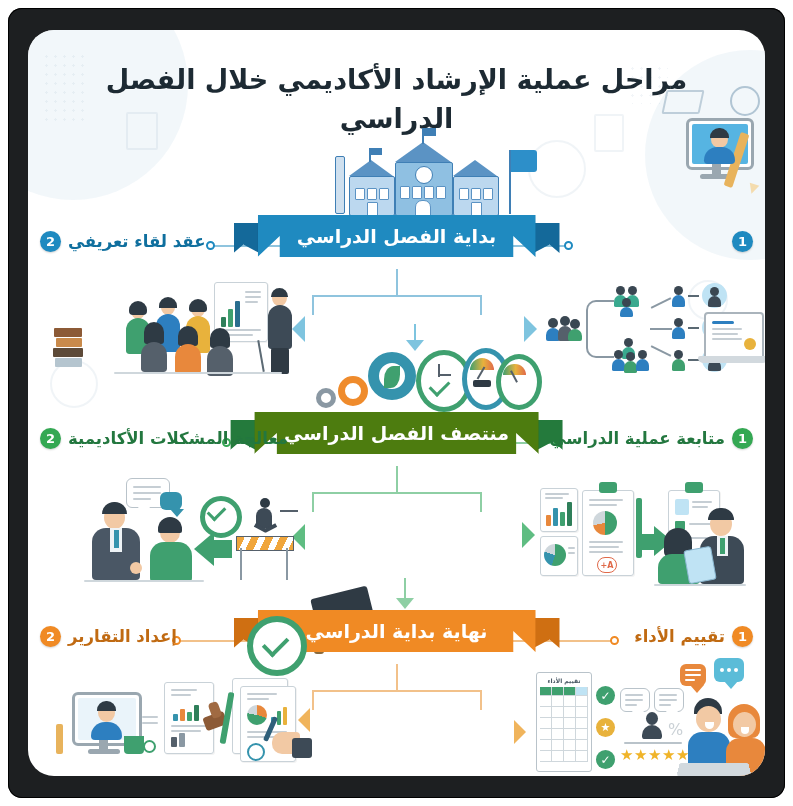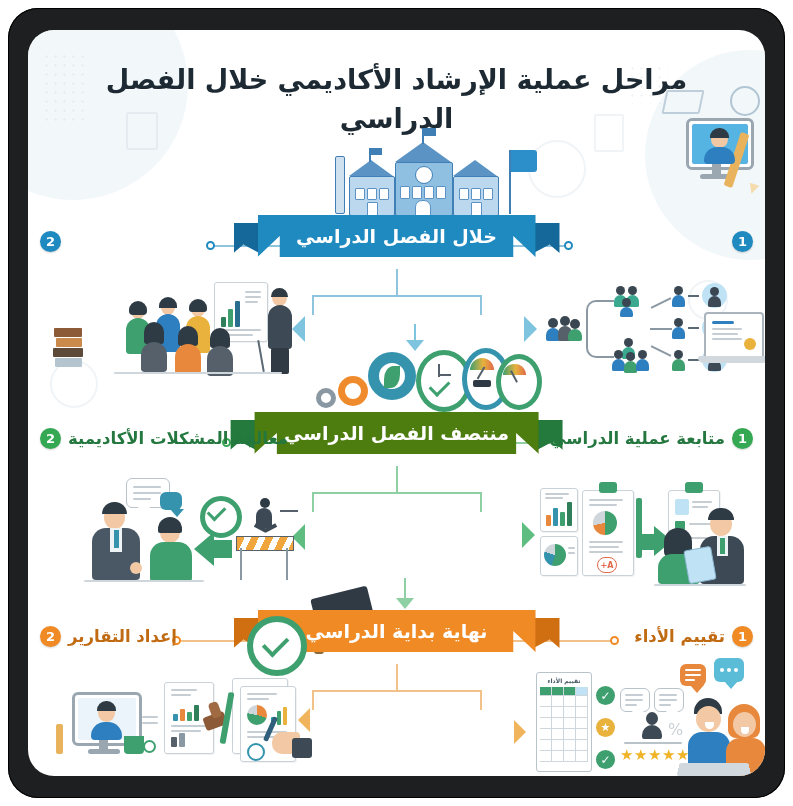--- a/index.html
+++ b/index.html
@@ -4,21 +4,21 @@
 <style>
   html,body{margin:0;padding:0;background:#ffffff;}
   body{
     width:793px;height:806px;overflow:hidden;
     font-family:"DejaVu Sans","Liberation Sans",sans-serif;
   }
 
   
   #tablet-frame{
     position:absolute;left:8px;top:8px;width:777px;height:790px;
-    background:#1d1f21;border-radius:30px;box-shadow:0 0 0 1px #000 inset;
+    background:#1d1f21;border-radius:14px;box-shadow:0 0 0 1px #000 inset;
   }
   #tablet-screen{
     position:absolute;left:20px;top:22px;width:737px;height:746px;
     background:#ffffff;border-radius:26px;overflow:hidden;
   }
 
   
   .bg-deco{position:absolute;pointer-events:none;opacity:.10;}
   .bg-circle{border-radius:50%;border:2px solid #6f93ad;}
   .bg-dots{
@@ -224,28 +224,29 @@
 
     <div class="stage" id="stage-start">
       <div class="conn" style="right:196px;width:122px;background:#8fc4de;"></div>
       <div class="bullet" style="right:192px;border:2px solid #1f8ac0;"></div>
       <div class="conn" style="left:182px;width:118px;background:#8fc4de;"></div>
       <div class="bullet" style="left:178px;border:2px solid #1f8ac0;"></div>
 
       <div class="ribbon-wrap">
         <div class="ribbon-tail-l" style="background:#14699a;"></div>
         <div class="ribbon-tail-r" style="background:#14699a;"></div>
-        <div class="ribbon" style="background:#1f8ac0;position:relative;transform:none;left:0;top:0;">خلال الفصل الدراسي</div>
+        <div class="ribbon" style="background:#1f8ac0;position:relative;transform:none;left:0;top:0;">بداية الفصل الدراسي</div>
       </div>
 
       <div class="side-label right" style="color:#0f6f9e;">
         <span class="num-badge" style="background:#1f8ac0;">1</span>
       </div>
       <div class="side-label left" style="color:#0f6f9e;">
         <span class="num-badge" style="background:#1f8ac0;">2</span>
+        <span>عقد لقاء تعريفي</span>
       </div>
 
       <div class="flow" style="top:24px;">
         <div class="stem" style="background:#8fc4de;"></div>
         <div class="cross" style="background:#8fc4de;"></div>
         <div class="drop l" style="background:#8fc4de;"></div>
         <div class="drop r" style="background:#8fc4de;"></div>
       </div>
     </div>
 

